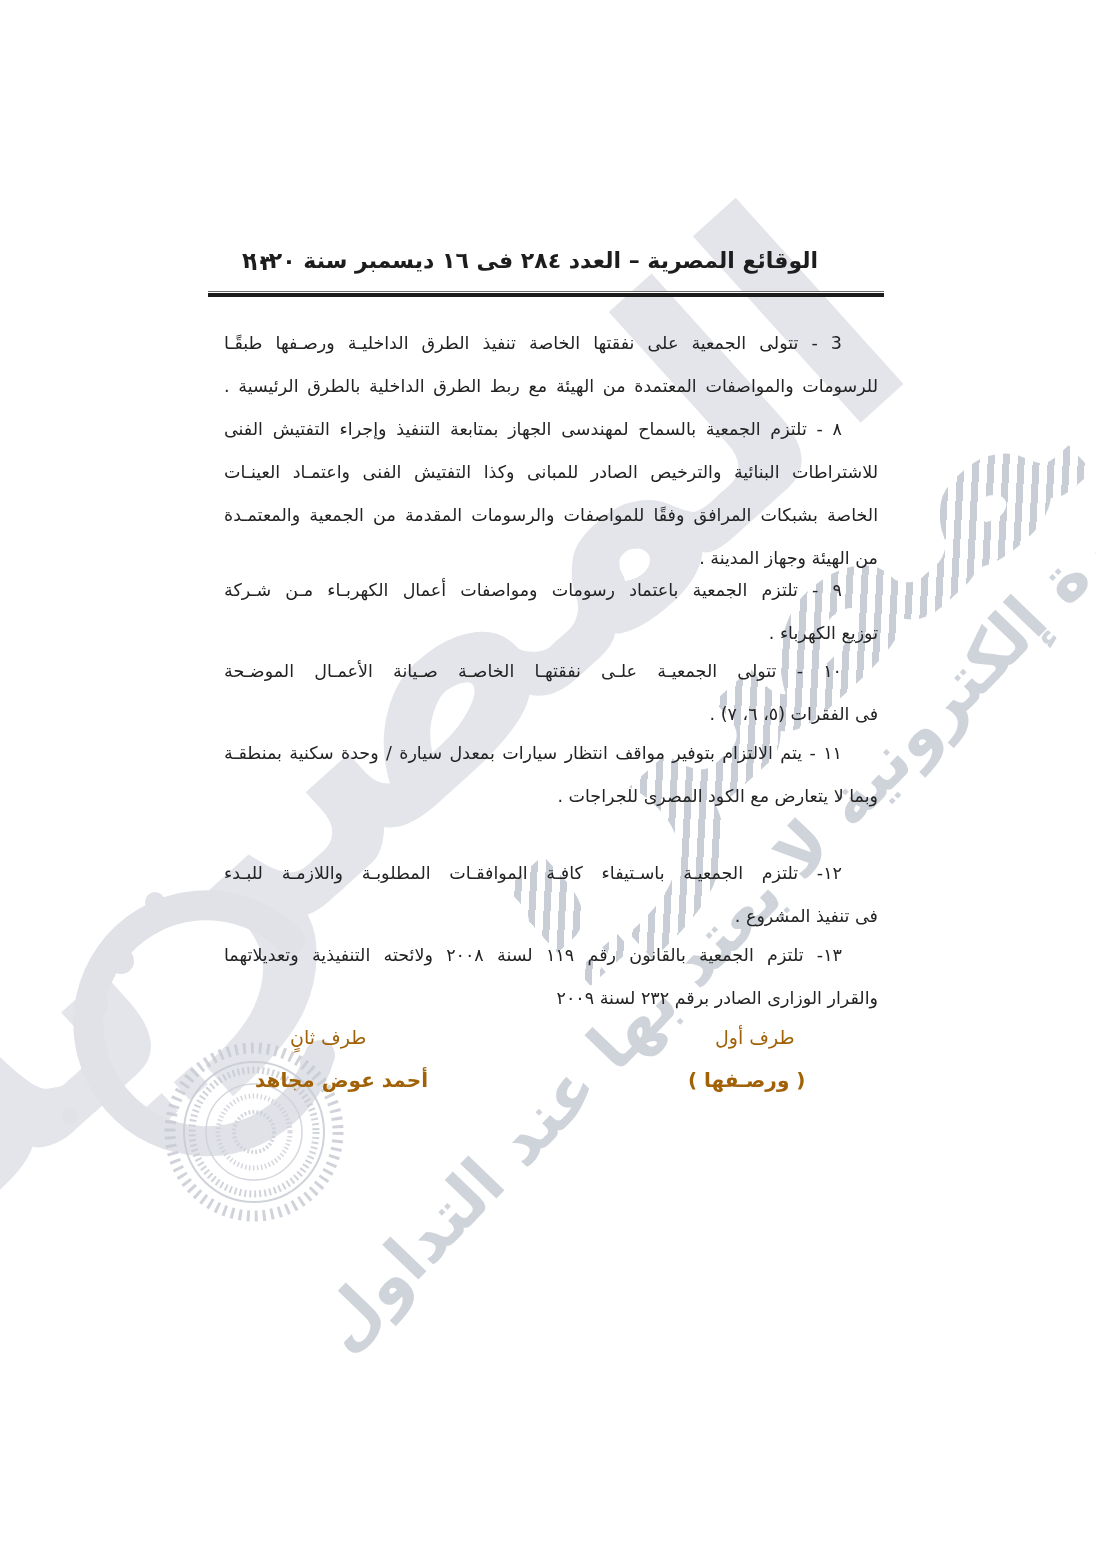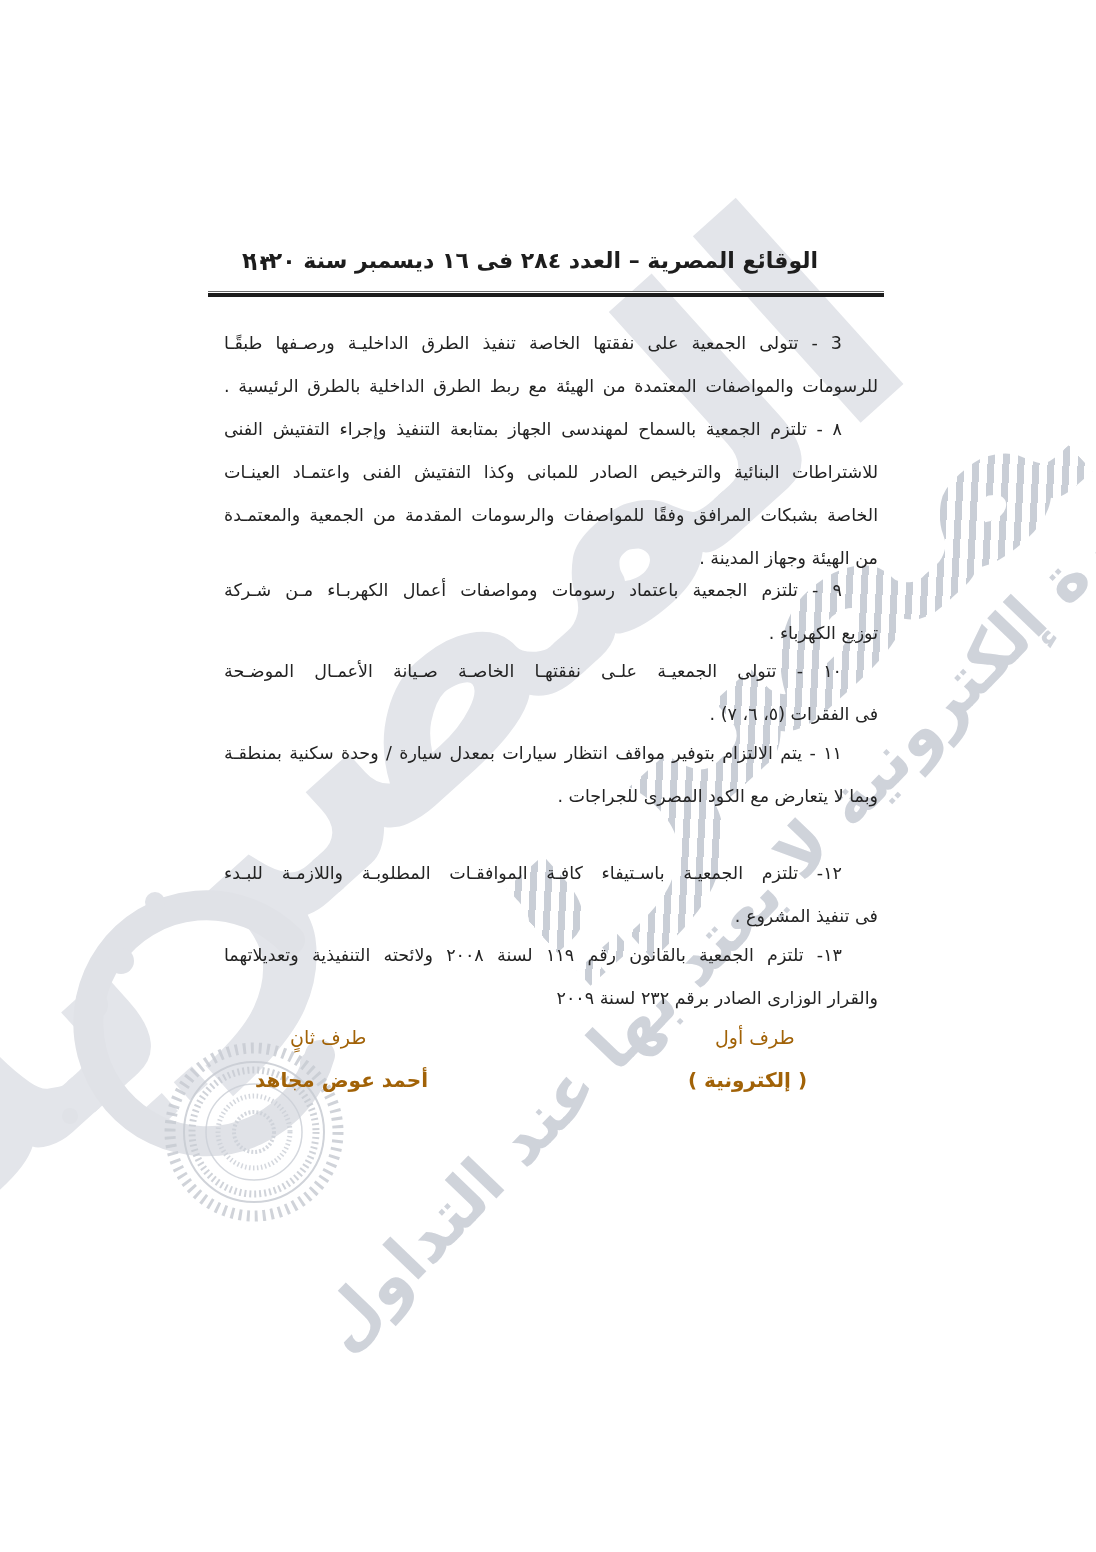--- a/index.html
+++ b/index.html
@@ -142,17 +142,17 @@
       <div class="ln">فى تنفيذ المشروع .</div>
     </div>
 
     <div class="para" style="top:934px;">
       <div class="ln j ind">١٣- تلتزم الجمعية بالقانون رقم ١١٩ لسنة ٢٠٠٨ ولائحته التنفيذية وتعديلاتهما</div>
       <div class="ln">والقرار الوزارى الصادر برقم ٢٣٢ لسنة ٢٠٠٩</div>
     </div>
 
     <div class="sig" style="left:715px;top:1026px;width:160px;">طرف أول</div>
     <div class="sig" style="left:290px;top:1026px;width:160px;">طرف ثانٍ</div>
-    <div class="sig b" style="left:688px;top:1068px;width:160px;">( إلكترونية )</div>
+    <div class="sig b" style="left:688px;top:1068px;width:160px;">( ورصـفها )</div>
     <div class="sig b" style="left:255px;top:1068px;width:185px;">أحمد عوض مجاهد</div>
 
   </div>
 </div>
 
 </body></html>

